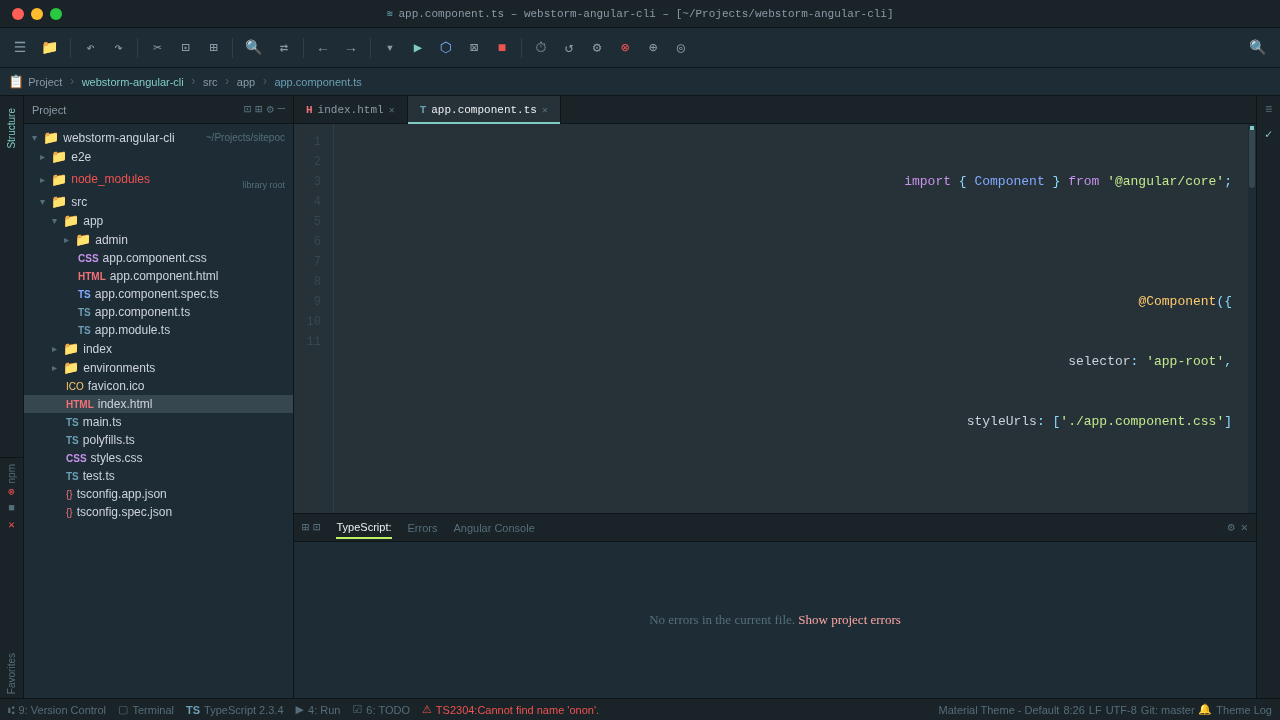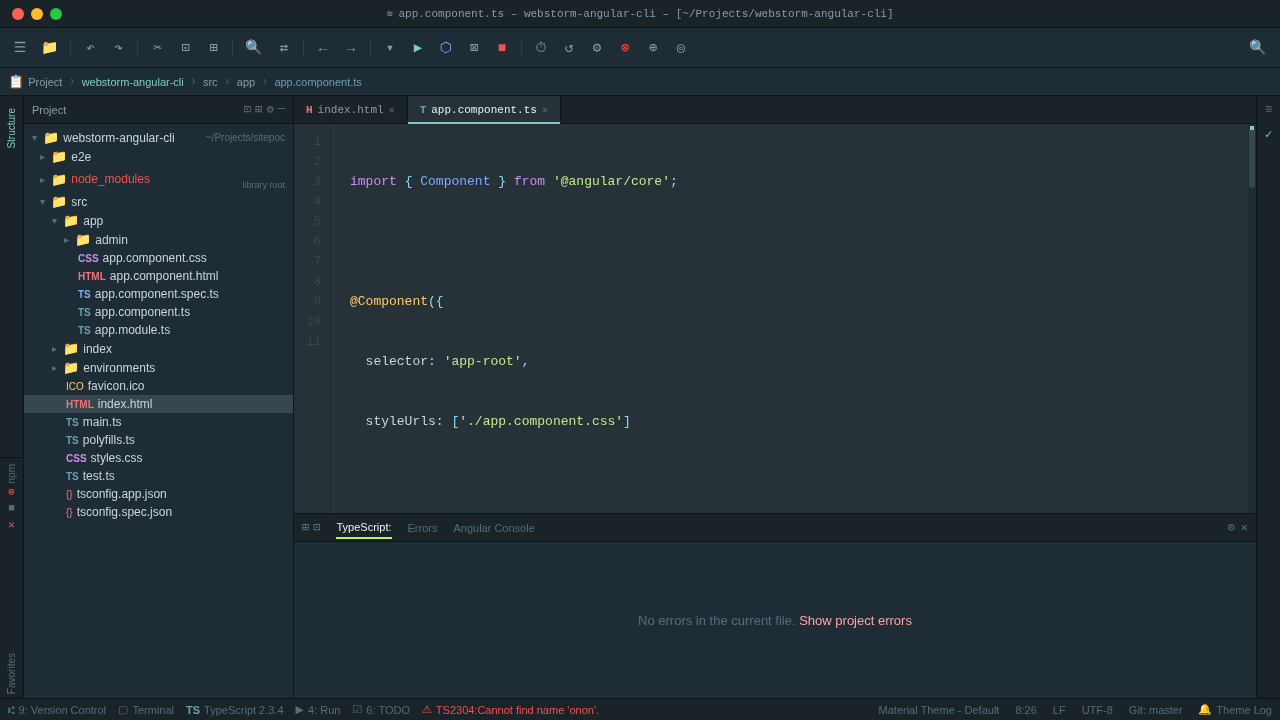--- a/index.html
+++ b/index.html
@@ -248,20 +248,21 @@
       height: 20px;
       line-height: 20px;
       font-size: 12px;
       padding-right: 4px;
     }
     .code-content {
       flex: 1;
       padding: 8px 16px;
       white-space: pre;
       overflow: auto;
+      text-align: right;
     }
     .code-line {
       display: block;
       height: 20px;
       line-height: 20px;
     }
 
     
     .kw { color: #c792ea; }
     .fn { color: #82aaff; }
@@ -310,21 +311,21 @@
       display: flex;
       gap: 6px;
       color: #546e7a;
       font-size: 12px;
     }
     .bottom-content {
       flex: 1;
       display: flex;
       align-items: center;
       justify-content: center;
-      font-family: Liberation Sans, sans-serif;
+      font-family: Liberation Serif, serif;
       font-size: 13px;
       color: #546e7a;
     }
     .no-errors-text { color: #546e7a; }
     .show-project-link { color: #fca5a5; cursor: pointer; text-decoration: none; }
 
     
     .status-bar {
       height: 22px;
       background: #1a2327;
@@ -341,21 +342,21 @@
       color: #546e7a;
       display: flex;
       align-items: center;
       gap: 4px;
       cursor: pointer;
     }
     .status-error { color: #ef5350; }
     .status-right {
       display: flex;
       align-items: center;
-      gap: 16px;
+      gap: 4px;
       color: #546e7a;
     }
     .status-right .status-item { font-size: 11px; }
   </style>
 </head>
 <body>
 
 <div class="title-bar">
   <div class="traffic-lights">
     <div class="traffic-light tl-red"></div>

